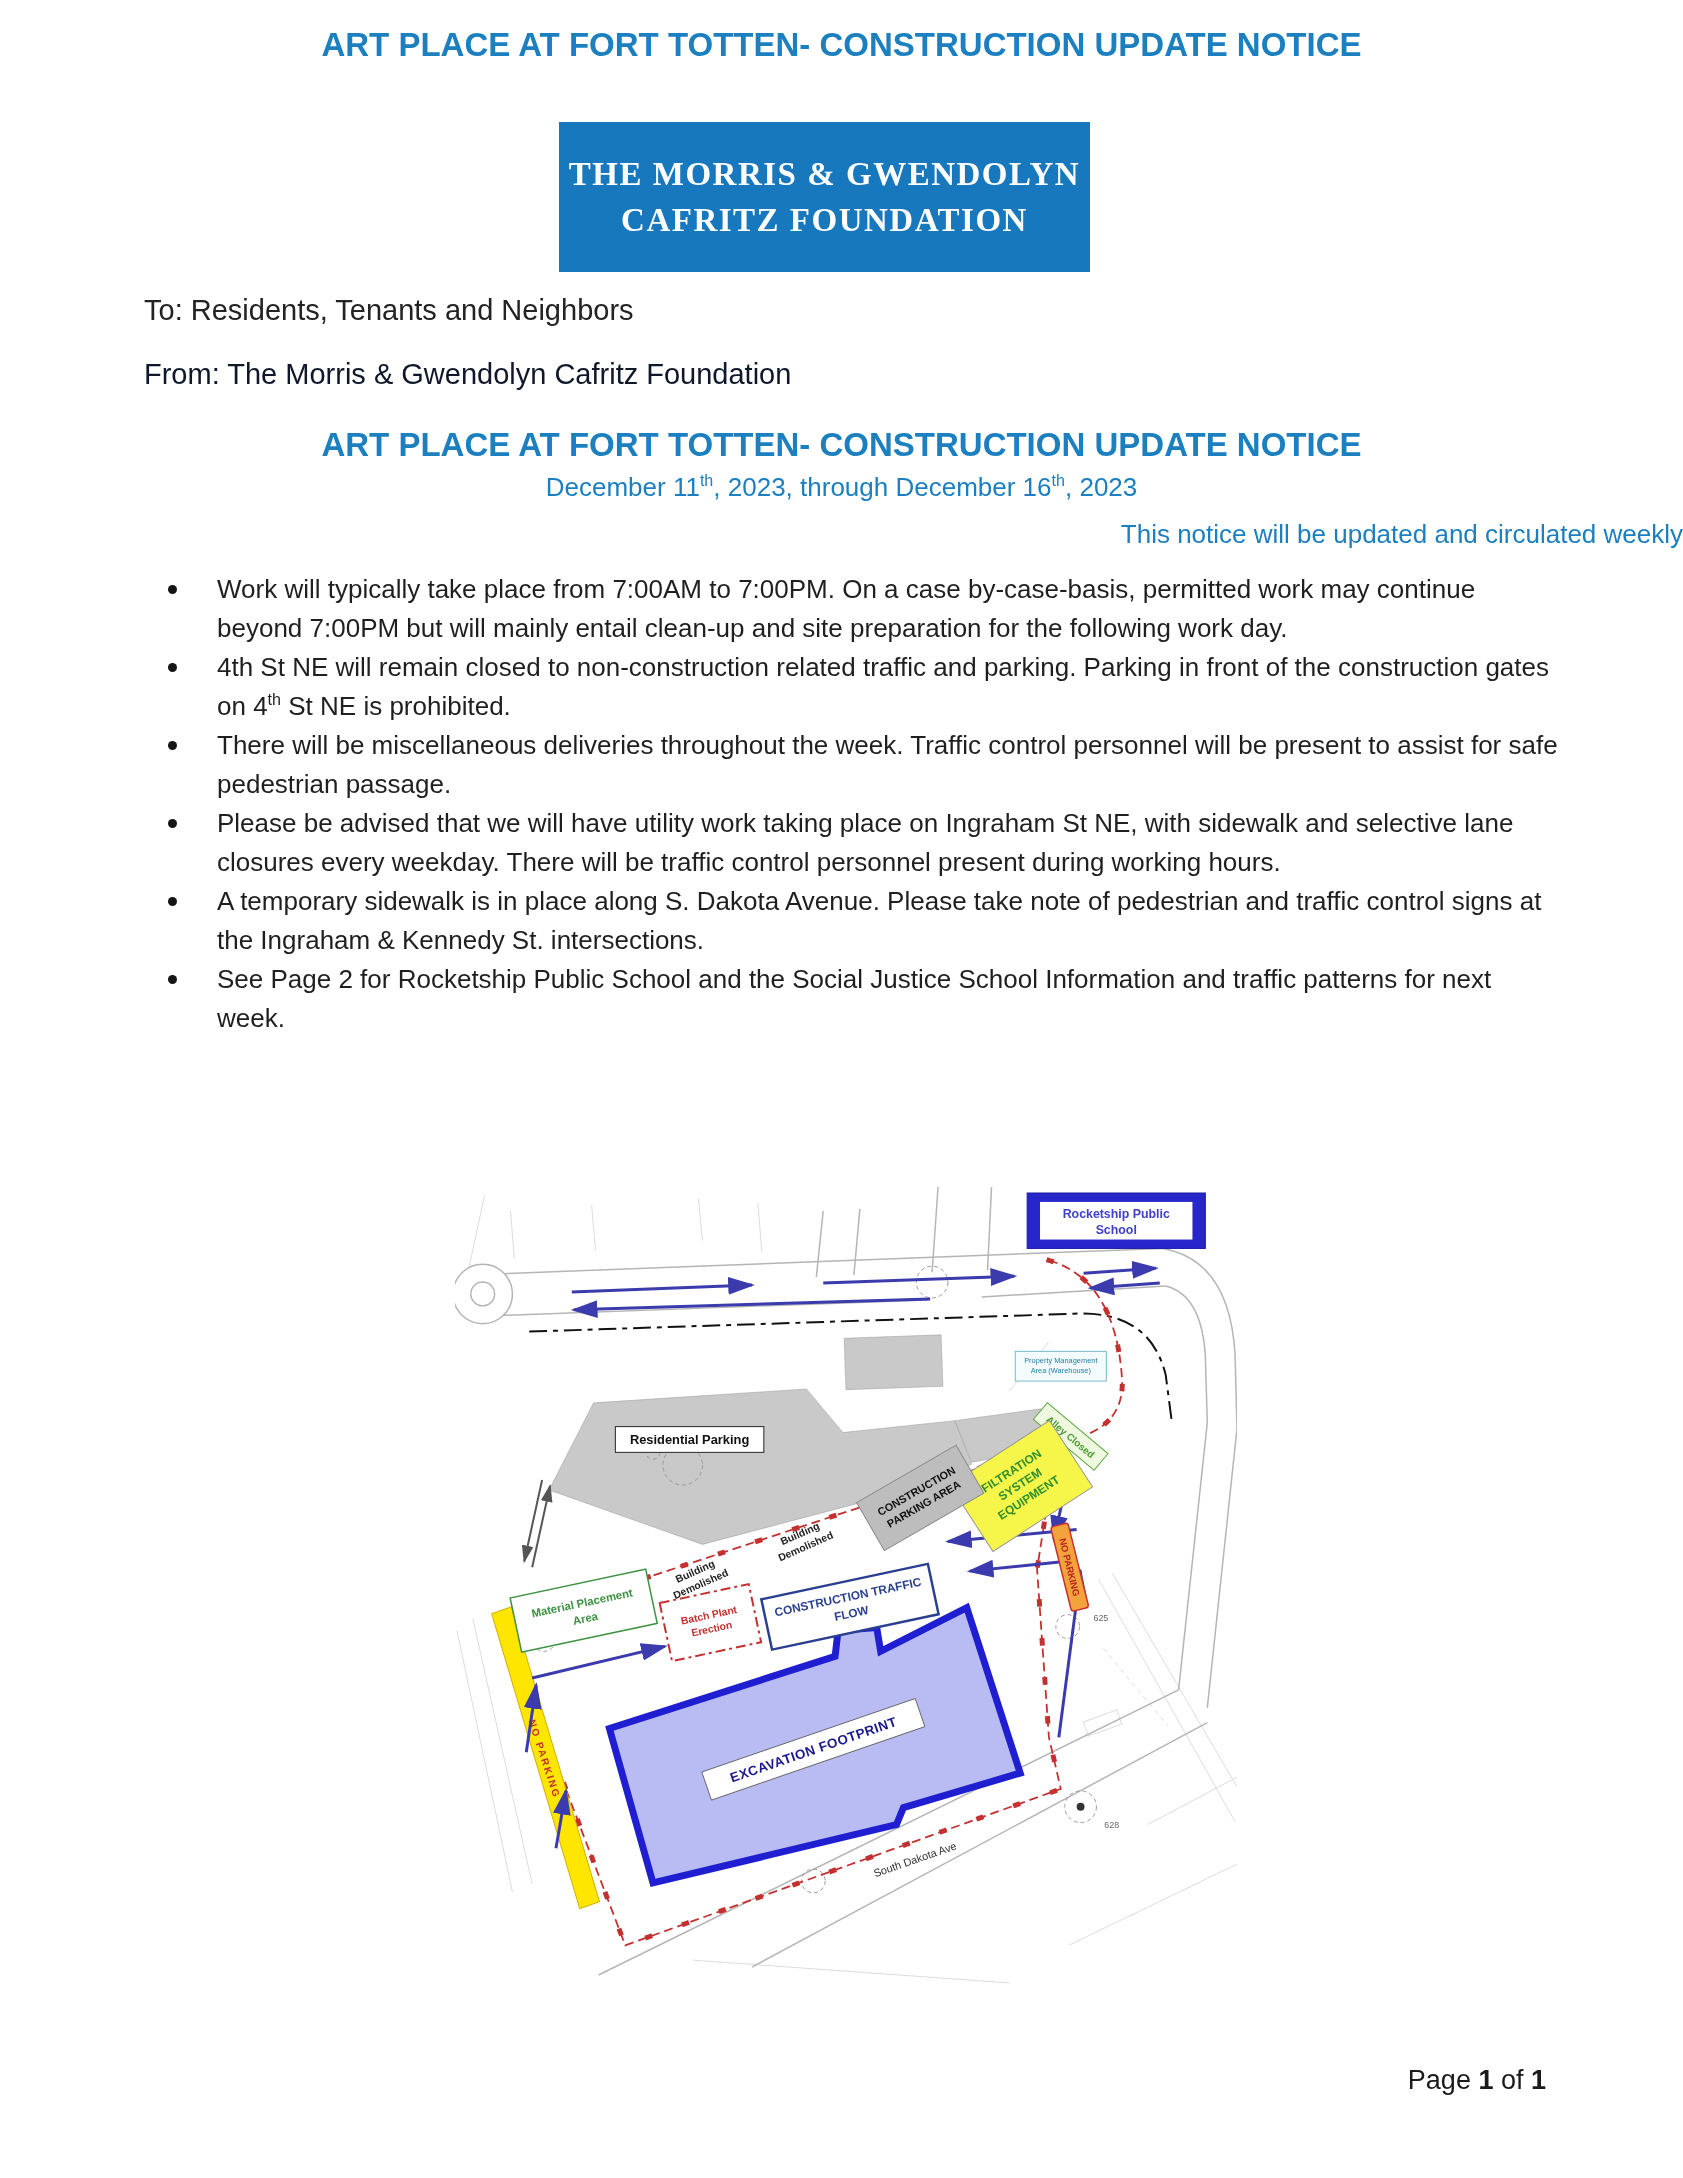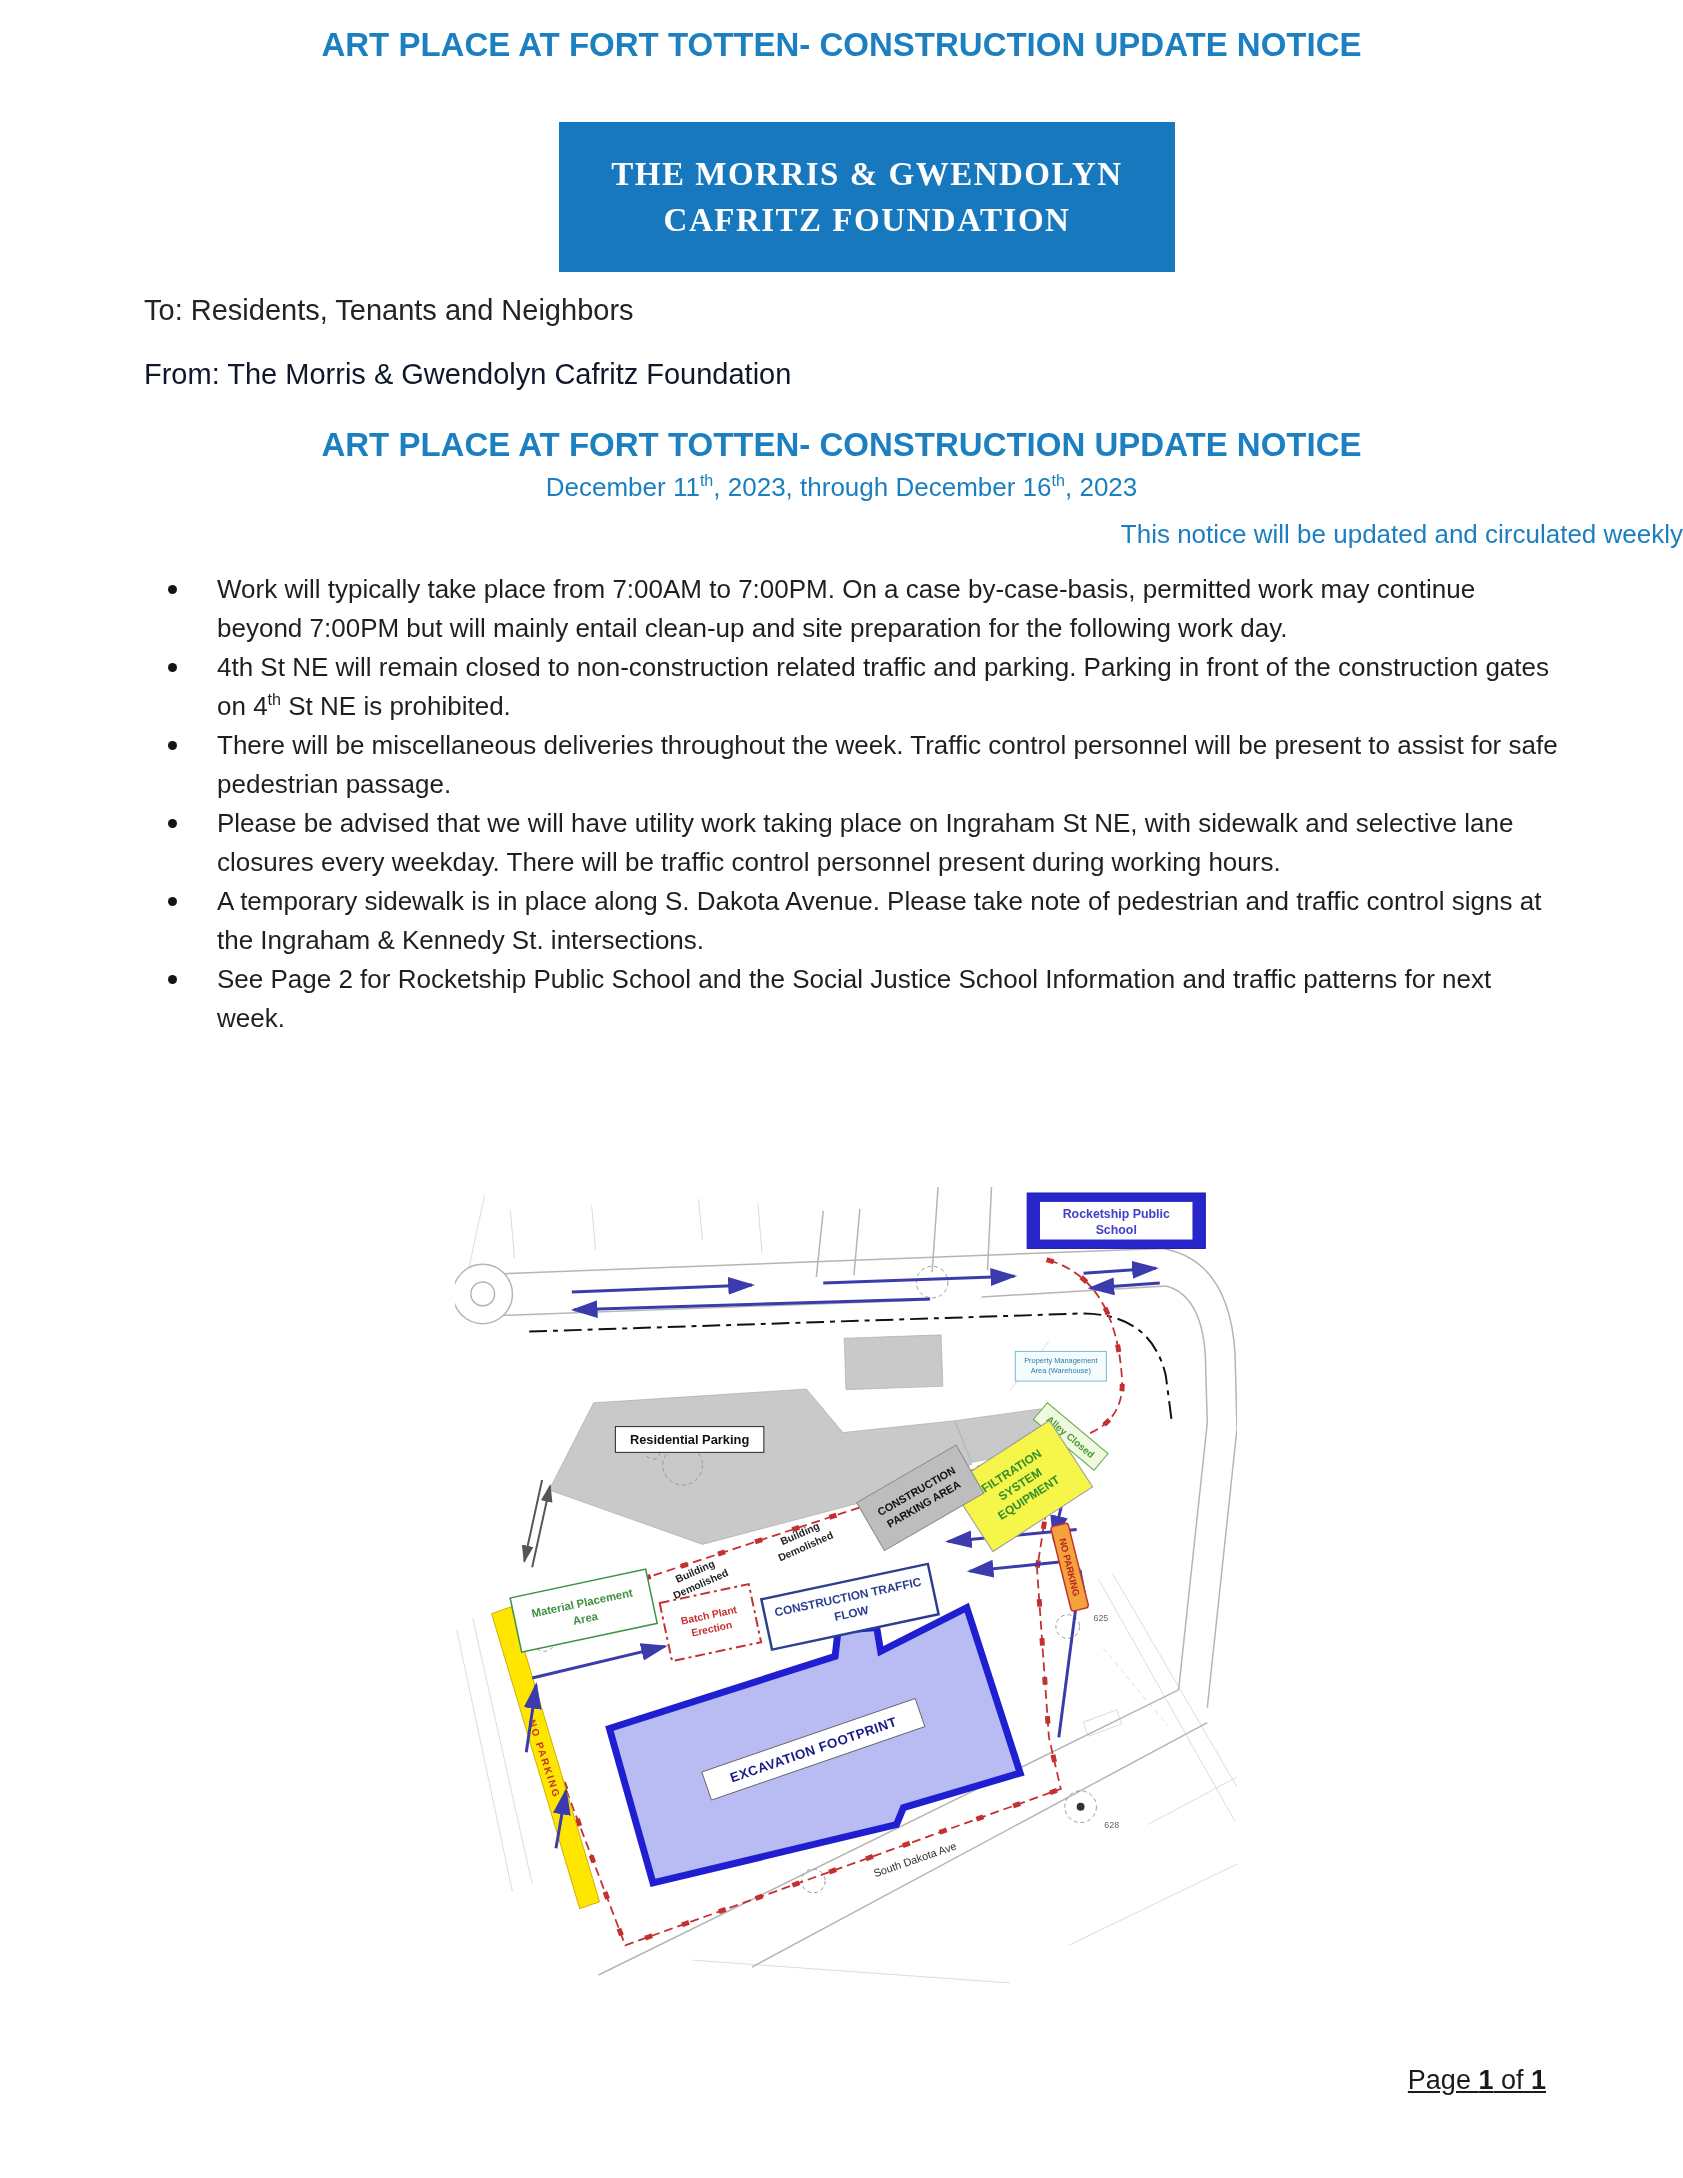--- a/index.html
+++ b/index.html
@@ -6,42 +6,42 @@
   body{
     width:1683px;height:2178px;position:relative;background:#ffffff;
     font-family:"Liberation Sans", sans-serif;color:#1f1f1f;overflow:hidden;
   }
   .abs{position:absolute;}
   .doc-title{
     left:0;top:26px;width:100%;text-align:center;
     font-size:33px;font-weight:bold;color:#1b7fc0;letter-spacing:0px;
   }
   .logo-box{
-    left:559px;top:122px;width:616px;height:150px;background:#1878be;
+    left:559px;top:122px;width:531px;height:150px;background:#1878be;
     display:flex;flex-direction:column;align-items:center;justify-content:center;
     color:#fdfdfd;font-family:"Liberation Serif", serif;font-weight:bold;
     font-size:33px;line-height:46px;letter-spacing:1.5px;text-align:center;
   }
   .to-line{left:144px;top:294px;font-size:29px;color:#232323;}
   .from-line{left:144px;top:358px;font-size:29px;color:#0f172a;}
   .notice-title{left:0;top:426px;width:100%;text-align:center;font-size:33px;font-weight:bold;color:#1b7fc0;}
   .date-line{left:0;top:472px;width:100%;text-align:center;font-size:26px;color:#1b7fc0;}
   .subtitle-line{left:0;top:519px;width:100%;text-align:right;font-size:26px;color:#1b7fc0;}
   sup{font-size:0.62em;vertical-align:super;line-height:0;}
   ul.bullets{
     left:144px;top:562px;width:1406px;margin:8px;padding:0;list-style:none;
     font-size:26px;line-height:39px;color:#1f1f1f;position:absolute;
   }
   ul.bullets li{position:relative;padding-left:65px;}
   ul.bullets li::before{
     content:"";position:absolute;left:16px;top:15px;width:9px;height:9px;
     border-radius:50%;background:#151515;
   }
   .map-wrap{left:455px;top:1183px;width:782px;height:802px;}
-  .footer{right:137px;top:2065px;font-size:27px;color:#1a1a1a;text-decoration:underline;}
+  .footer{right:137px;top:2065px;font-size:27px;color:#1a1a1a;}
   .footer span{white-space:pre;}
   .footer .b{font-weight:bold;}
   svg text{font-family:"Liberation Sans", sans-serif;}
 </style>
 </head>
 <body>
 
 <div class="abs doc-title">ART PLACE AT FORT TOTTEN- CONSTRUCTION UPDATE NOTICE</div>
 
 <div class="abs logo-box">

